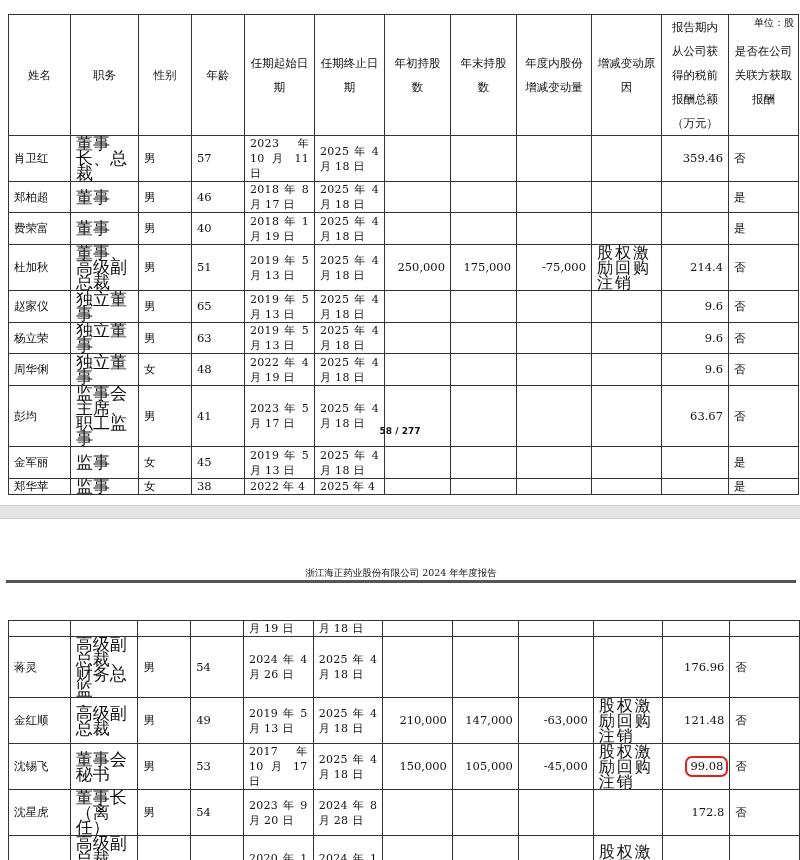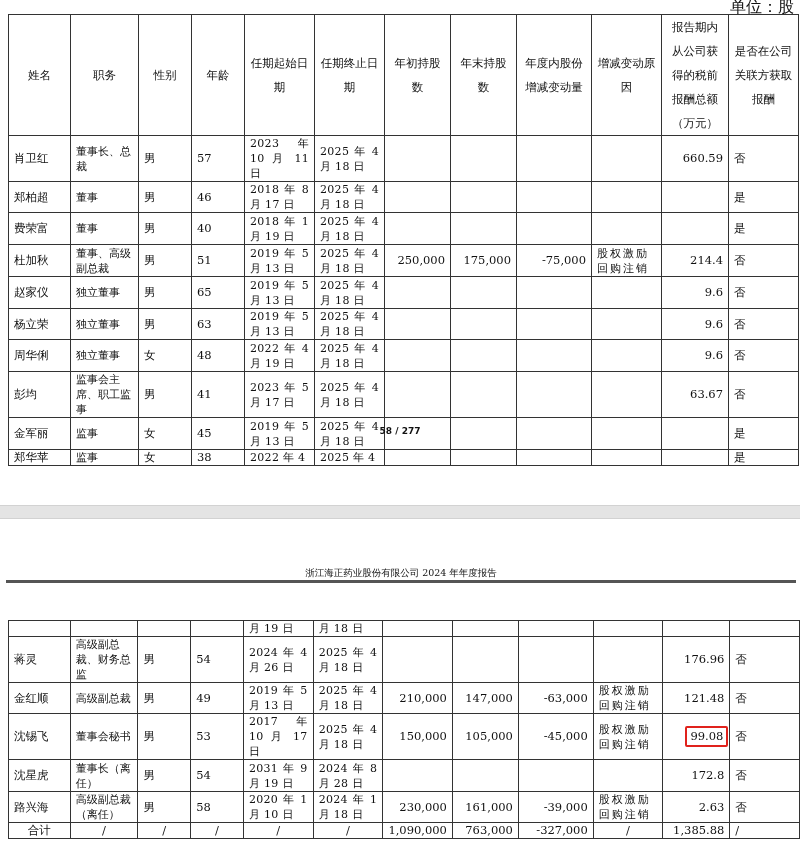--- a/index.html
+++ b/index.html
@@ -1,33 +1,33 @@
 <!DOCTYPE html>
 <html><head>
 <meta charset="utf-8">
 <style>
   html, body { margin: 0; padding: 0; background: #ffffff; }
   body { width: 800px; height: 860px; position: relative; overflow: hidden;
          font-family: "DejaVu Serif", "Liberation Serif", serif; color: #111; }
-  .unit { position: absolute; top: 0; right: 6px; font-size: 16px; line-height: 14px; }
+  .unit { position: absolute; top: 16px; right: 6px; font-size: 10px; line-height: 14px; }
   table.grid { position: absolute; left: 8px; border-collapse: collapse; table-layout: fixed; font-size: 11.5px; }
   table.grid td, table.grid th { border: 1.5px solid #333; padding: 0 5px; vertical-align: middle; font-weight: normal; overflow: hidden; line-height: 15px; }
   table.grid th { text-align: center; font-size: 11.5px; line-height: 24px; }
   td.num { text-align: right; }
   td.ctr { text-align: center; }
   td.date { text-align: justify; text-align-last: left; letter-spacing: 0.3px; font-size: 11px; }
-  td.reason { font-size: 11px; letter-spacing: 2px; line-height: 14px; }
-  .pos { line-height: 14px; font-size: 11px; }
+  td.reason { font-size: 16px; letter-spacing: 2px; line-height: 14px; }
+  .pos { line-height: 14px; font-size: 17px; }
   #t1 { top: 14px; }
   #t2 { top: 620px; }
   .pager { position: absolute; top: 426px; left: 0; width: 800px; text-align: center; font-family: "DejaVu Sans", sans-serif; font-weight: bold; font-size: 9px; }
   .gap { position: absolute; top: 505px; left: 0; width: 800px; height: 12px; background: #e4e4e4; border-top: 1px solid #d2d2d2; border-bottom: 1px solid #d2d2d2; }
   .running-header { position: absolute; top: 567px; left: 1px; width: 800px; text-align: center; font-size: 9.5px; }
   .header-rule { position: absolute; top: 580px; left: 6px; width: 790px; height: 3px; background: #555; }
-  .highlight { display: inline-block; border: 2px solid #e0221c; border-radius: 2px; padding: 1px 3px; margin-right: -4px; }
+  .highlight { display: inline-block; border: 2px solid #e0221c; border-radius: 7px; padding: 1px 3px; margin-right: -4px; }
 </style>
 </head>
 <body>
 
 <div class="unit">单位：股</div>
 
 <table class="grid" id="t1">
   <colgroup>
     <col style="width:62px">
       <col style="width:68px">
@@ -63,21 +63,21 @@
       <td>肖卫红</td>
       <td class="pos">董事长、总裁</td>
       <td>男</td>
       <td>57</td>
       <td class="date">2023 年 10 月 11 日</td>
       <td class="date">2025 年 4 月 18 日</td>
       <td class="num"></td>
       <td class="num"></td>
       <td class="num"></td>
       <td class="reason"></td>
-      <td class="num">660.59</td>
+      <td class="num">359.46</td>
       <td>否</td>
     </tr>
     <tr style="height:31px">
       <td>郑柏超</td>
       <td class="pos">董事</td>
       <td>男</td>
       <td>46</td>
       <td class="date">2018 年 8 月 17 日</td>
       <td class="date">2025 年 4 月 18 日</td>
       <td class="num"></td>
@@ -277,21 +277,21 @@
       <td class="num">-45,000</td>
       <td class="reason">股权激励回购注销</td>
       <td class="num"><span class="highlight">99.08</span></td>
       <td>否</td>
     </tr>
     <tr style="height:32px">
       <td>沈星虎</td>
       <td class="pos">董事长（离任）</td>
       <td>男</td>
       <td>54</td>
-      <td class="date">2031 年 9 月 19 日</td>
+      <td class="date">2023 年 9 月 20 日</td>
       <td class="date">2024 年 8 月 28 日</td>
       <td class="num"></td>
       <td class="num"></td>
       <td class="num"></td>
       <td class="reason"></td>
       <td class="num">172.8</td>
       <td>否</td>
     </tr>
     <tr style="height:31px">
       <td>路兴海</td>

